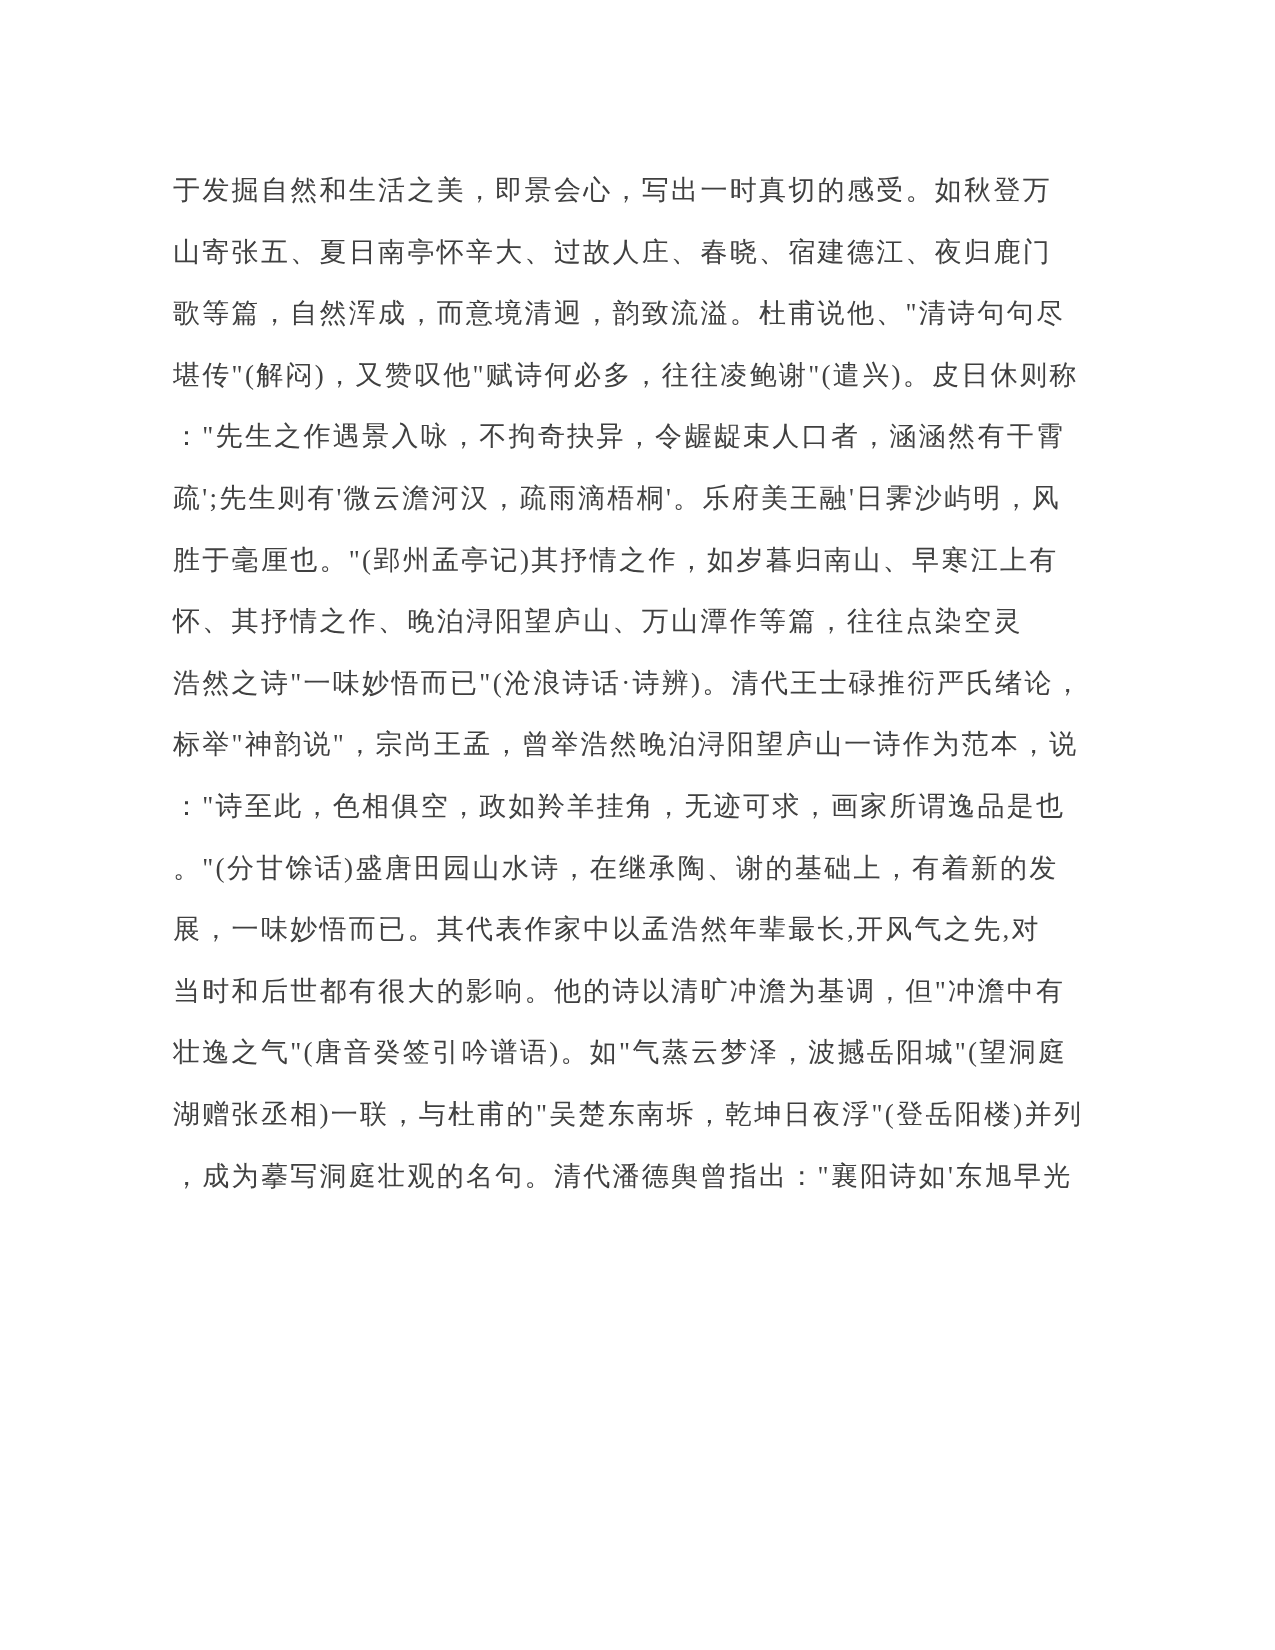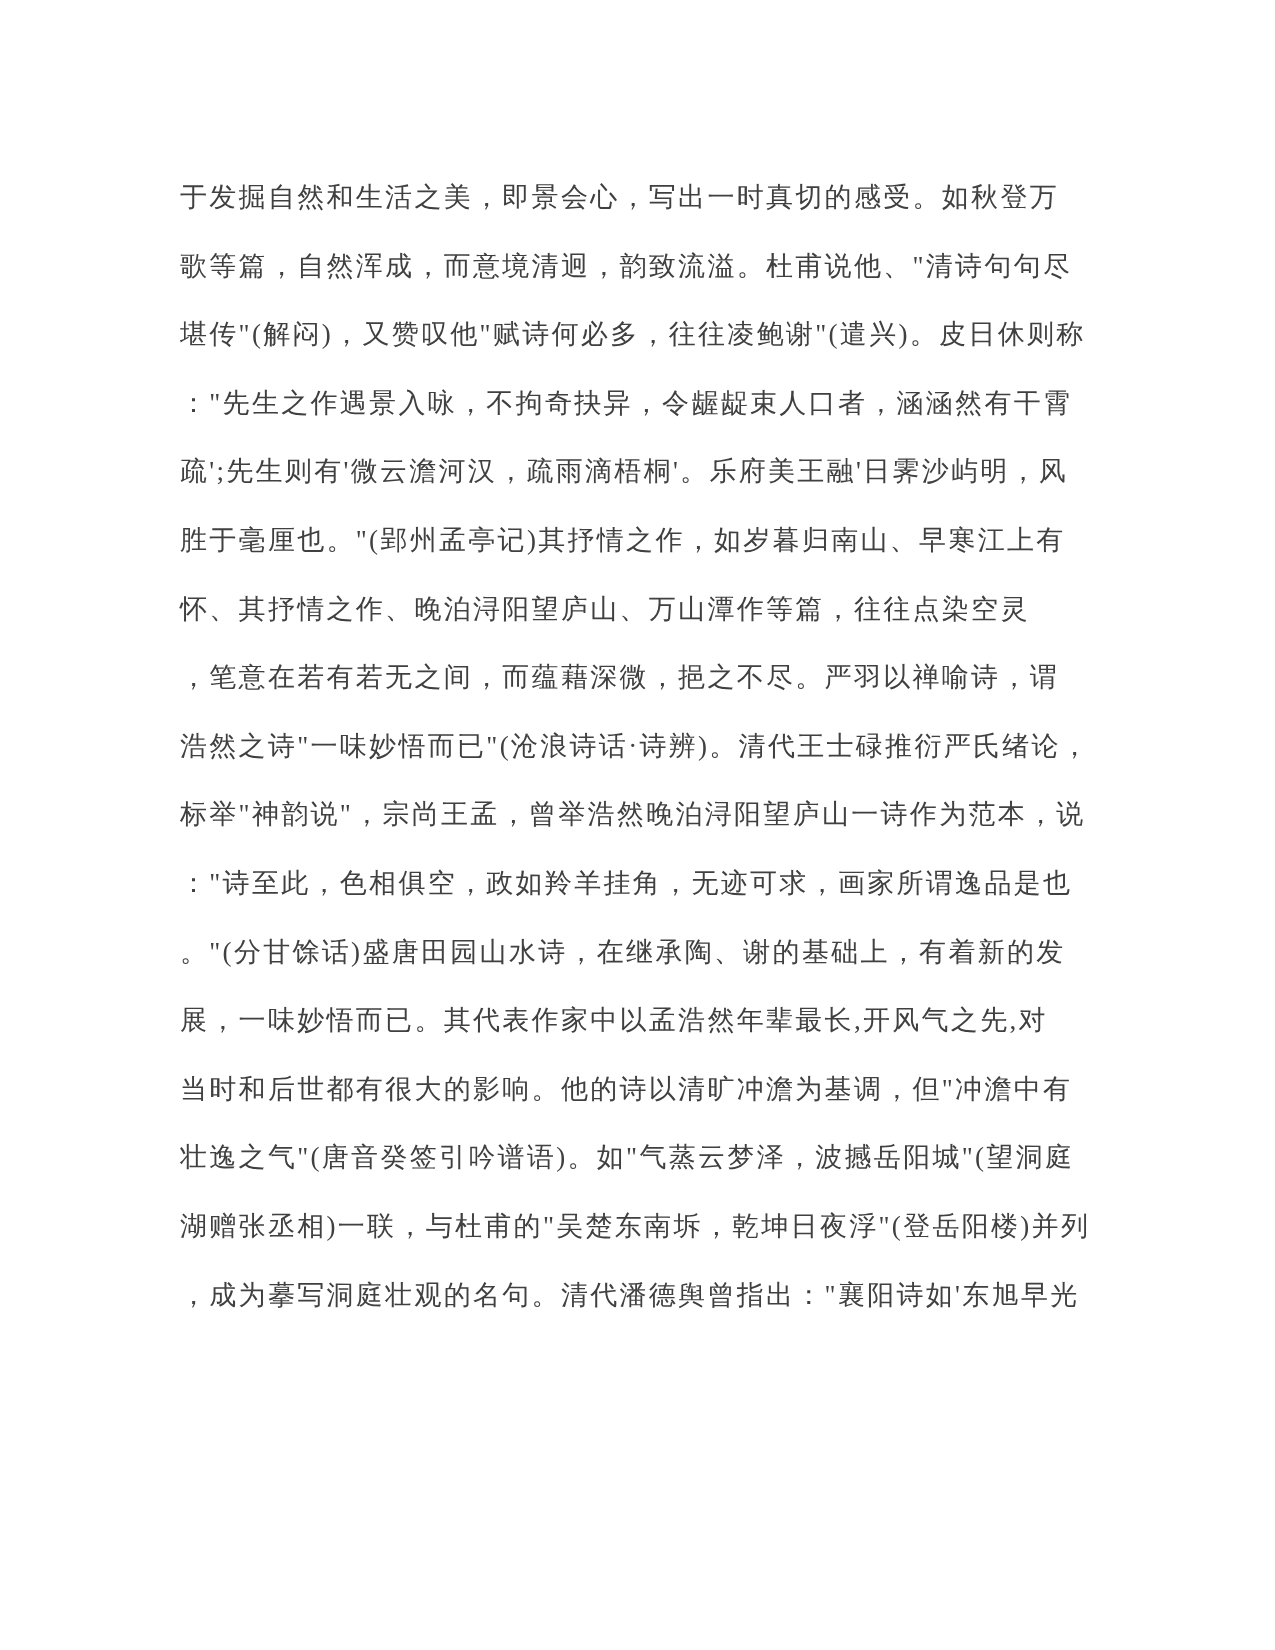--- a/index.html
+++ b/index.html
@@ -14,43 +14,43 @@
     overflow: hidden;
     font-family: "Liberation Serif", "DejaVu Serif", serif;
   }
   .page {
     position: absolute;
     top: 160px;
     left: 173px;
     width: 960px;
   }
   .line {
-    margin: 7px;
+    margin: 0;
     padding: 0;
     font-size: 27px;
     line-height: 61.6px;
     letter-spacing: 2.3px;
     color: #404040;
     white-space: nowrap;
     font-weight: 400;
     -webkit-font-smoothing: antialiased;
   }
 </style>
 </head>
 <body>
 
 <div class="page">
   <p class="line">于发掘自然和生活之美，即景会心，写出一时真切的感受。如秋登万</p>
+  <p class="line">山寄张五、夏日南亭怀辛大、过故人庄、春晓、宿建德江、夜归鹿门</p>
   <p class="line">歌等篇，自然浑成，而意境清迥，韵致流溢。杜甫说他、"清诗句句尽</p>
   <p class="line">堪传"(解闷)，又赞叹他"赋诗何必多，往往凌鲍谢"(遣兴)。皮日休则称</p>
   <p class="line">："先生之作遇景入咏，不拘奇抉异，令龌龊束人口者，涵涵然有干霄</p>
   <p class="line">疏';先生则有'微云澹河汉，疏雨滴梧桐'。乐府美王融'日霁沙屿明，风</p>
   <p class="line">胜于毫厘也。"(郢州孟亭记)其抒情之作，如岁暮归南山、早寒江上有</p>
   <p class="line">怀、其抒情之作、晚泊浔阳望庐山、万山潭作等篇，往往点染空灵</p>
-  <p class="line">，笔意在若有若无之间，而蕴藉深微，挹之不尽。严羽以禅喻诗，谓</p>
   <p class="line">浩然之诗"一味妙悟而已"(沧浪诗话·诗辨)。清代王士碌推衍严氏绪论，</p>
   <p class="line">标举"神韵说"，宗尚王孟，曾举浩然晚泊浔阳望庐山一诗作为范本，说</p>
   <p class="line">："诗至此，色相俱空，政如羚羊挂角，无迹可求，画家所谓逸品是也</p>
   <p class="line">。"(分甘馀话)盛唐田园山水诗，在继承陶、谢的基础上，有着新的发</p>
   <p class="line">展，一味妙悟而已。其代表作家中以孟浩然年辈最长,开风气之先,对</p>
   <p class="line">当时和后世都有很大的影响。他的诗以清旷冲澹为基调，但"冲澹中有</p>
   <p class="line">壮逸之气"(唐音癸签引吟谱语)。如"气蒸云梦泽，波撼岳阳城"(望洞庭</p>
   <p class="line">湖赠张丞相)一联，与杜甫的"吴楚东南坼，乾坤日夜浮"(登岳阳楼)并列</p>
   <p class="line">，成为摹写洞庭壮观的名句。清代潘德舆曾指出："襄阳诗如'东旭早光</p>
 </div>

